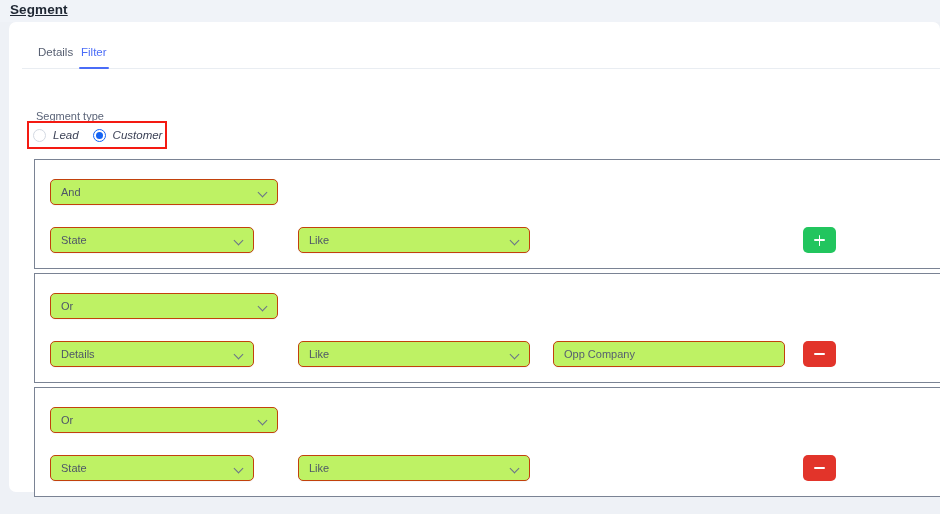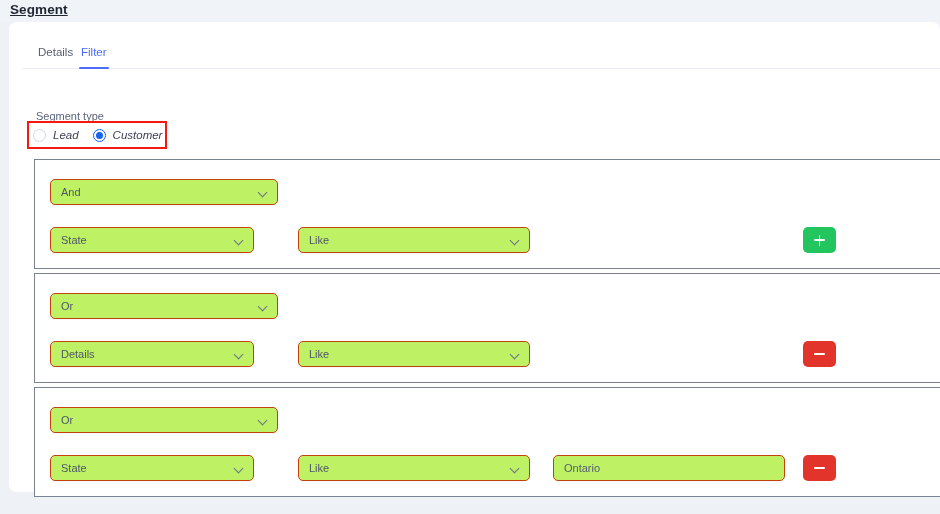--- a/index.html
+++ b/index.html
@@ -288,40 +288,40 @@
         <span class="chev"></span>
       </div>
       <div class="ctrl c-field">
         <span class="val">Details</span>
         <span class="chev"></span>
       </div>
       <div class="ctrl c-op">
         <span class="val">Like</span>
         <span class="chev"></span>
       </div>
+      <div class="ctrl c-value">
+        <span class="val">Opp Company</span>
+      </div>
       <button class="act remove">
         <span class="glyph"></span>
       </button>
     </div>
 
     <div class="group">
       <div class="ctrl c-conj">
         <span class="val">Or</span>
         <span class="chev"></span>
       </div>
       <div class="ctrl c-field">
         <span class="val">State</span>
         <span class="chev"></span>
       </div>
       <div class="ctrl c-op">
         <span class="val">Like</span>
         <span class="chev"></span>
       </div>
-      <div class="ctrl c-value">
-        <span class="val">Ontario</span>
-      </div>
       <button class="act remove">
         <span class="glyph"></span>
       </button>
     </div>
 
   </div>
 </div>
 
 </body></html>

